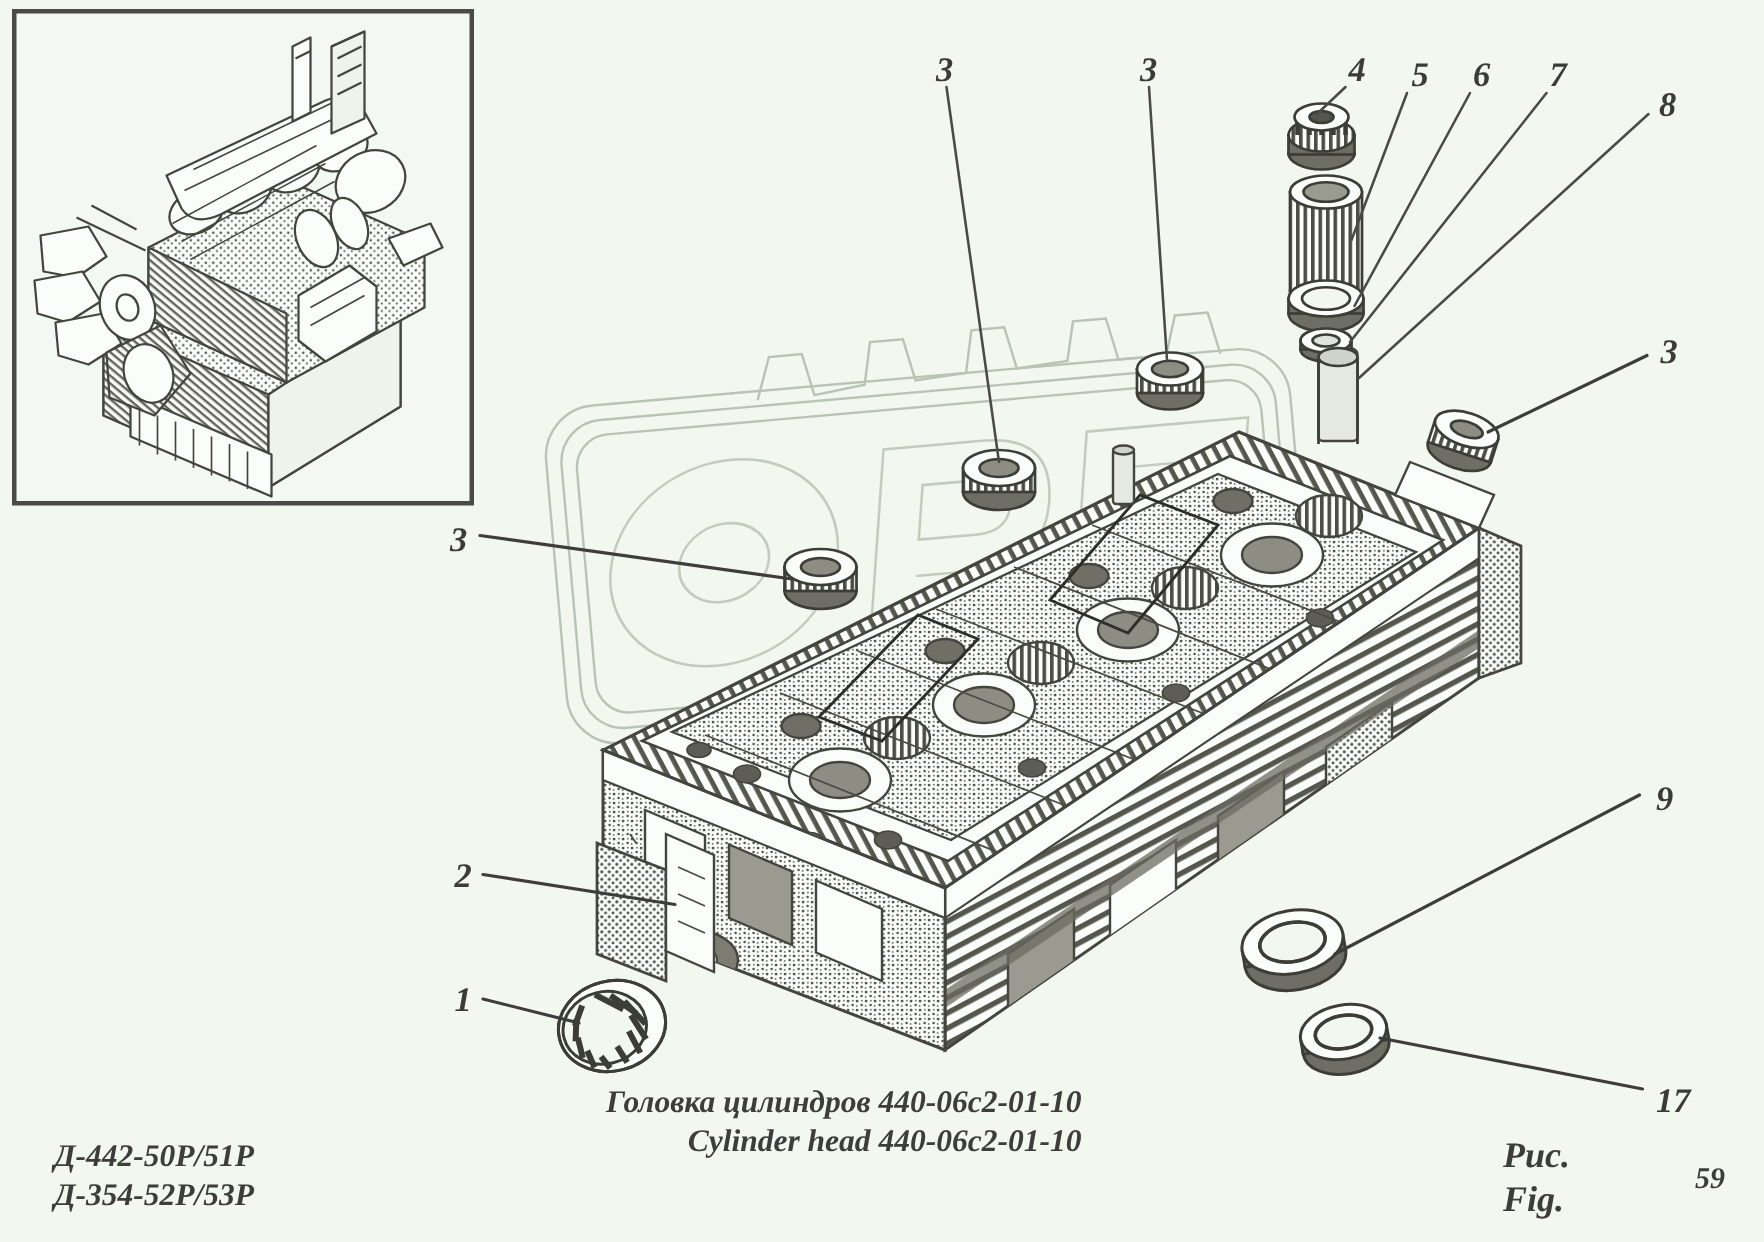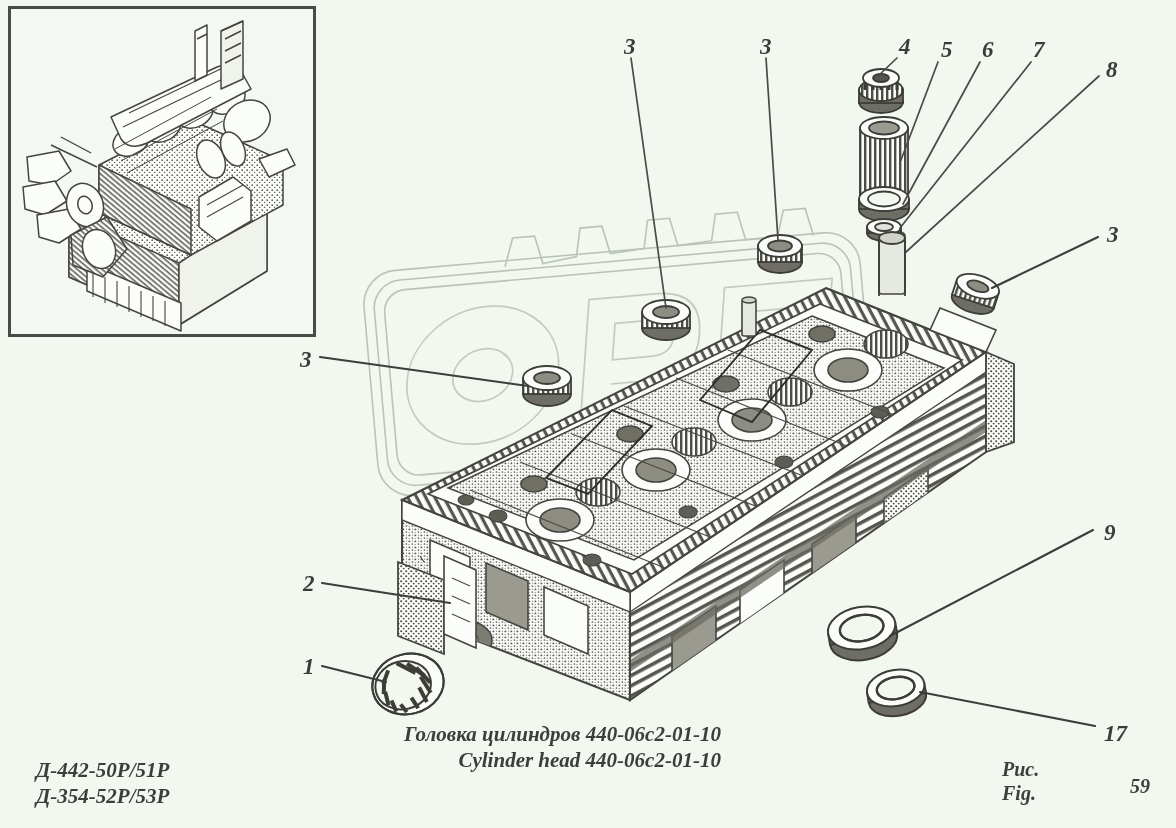--- a/index.html
+++ b/index.html
@@ -41,21 +41,21 @@
     font-family:"Liberation Serif", serif;
     font-style:italic;
     font-weight:bold;
     color:#3d3d3b;
     white-space:nowrap;
     line-height:1.22;
   }
   #model-block{left:36px;top:758px;font-size:21px;}
   #title-block{left:404px;top:722px;font-size:21px;text-align:right;}
   #title-block .t2{display:block;padding-left:24px;}
-  #figlabel{left:1002px;top:757px;font-size:20px;line-height:1.22;}
+  #figlabel{left:1002px;top:757px;font-size:24px;line-height:1.22;}
   #fignum{left:1082px;top:774px;font-size:20px;margin-left:48px;}
 
   
   .wm-stroke{fill:none;stroke:#b9c4b6;stroke-width:1.6;}
   .wm-letter{fill:none;stroke:#c2ccbe;stroke-width:1.7;}
   .lead{stroke:#3d3d3b;stroke-width:2.1;fill:none;stroke-linecap:round;}
   .lead-thin{stroke:#4a4a48;stroke-width:1.7;fill:none;stroke-linecap:round;}
   .hatch-line{stroke:#4b4b44;stroke-width:1.15;fill:none;}
 </style>
 </head>

